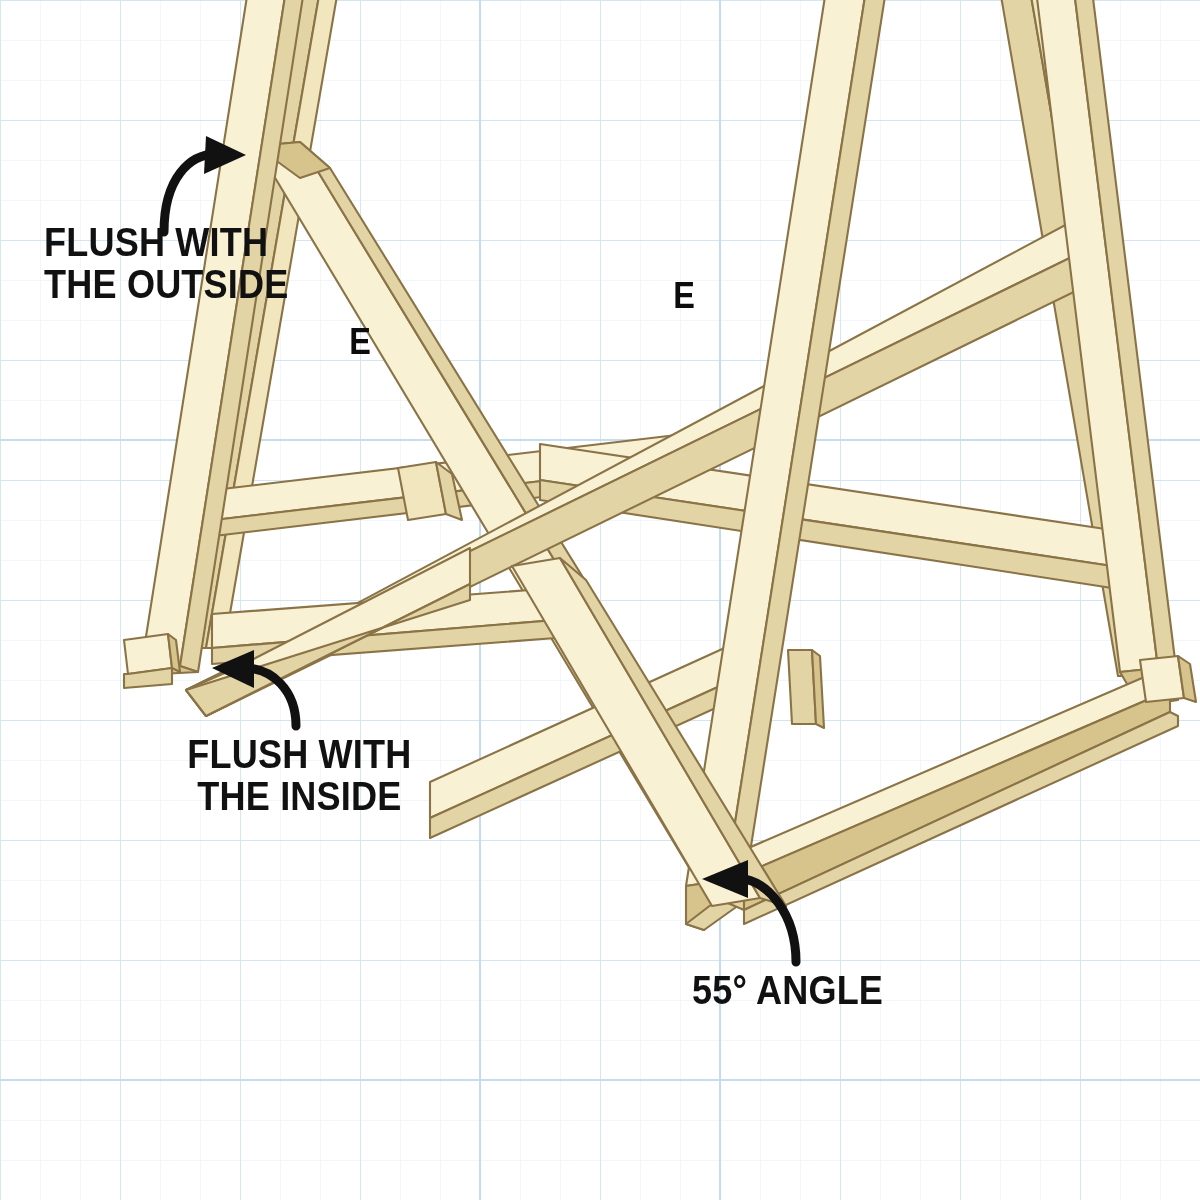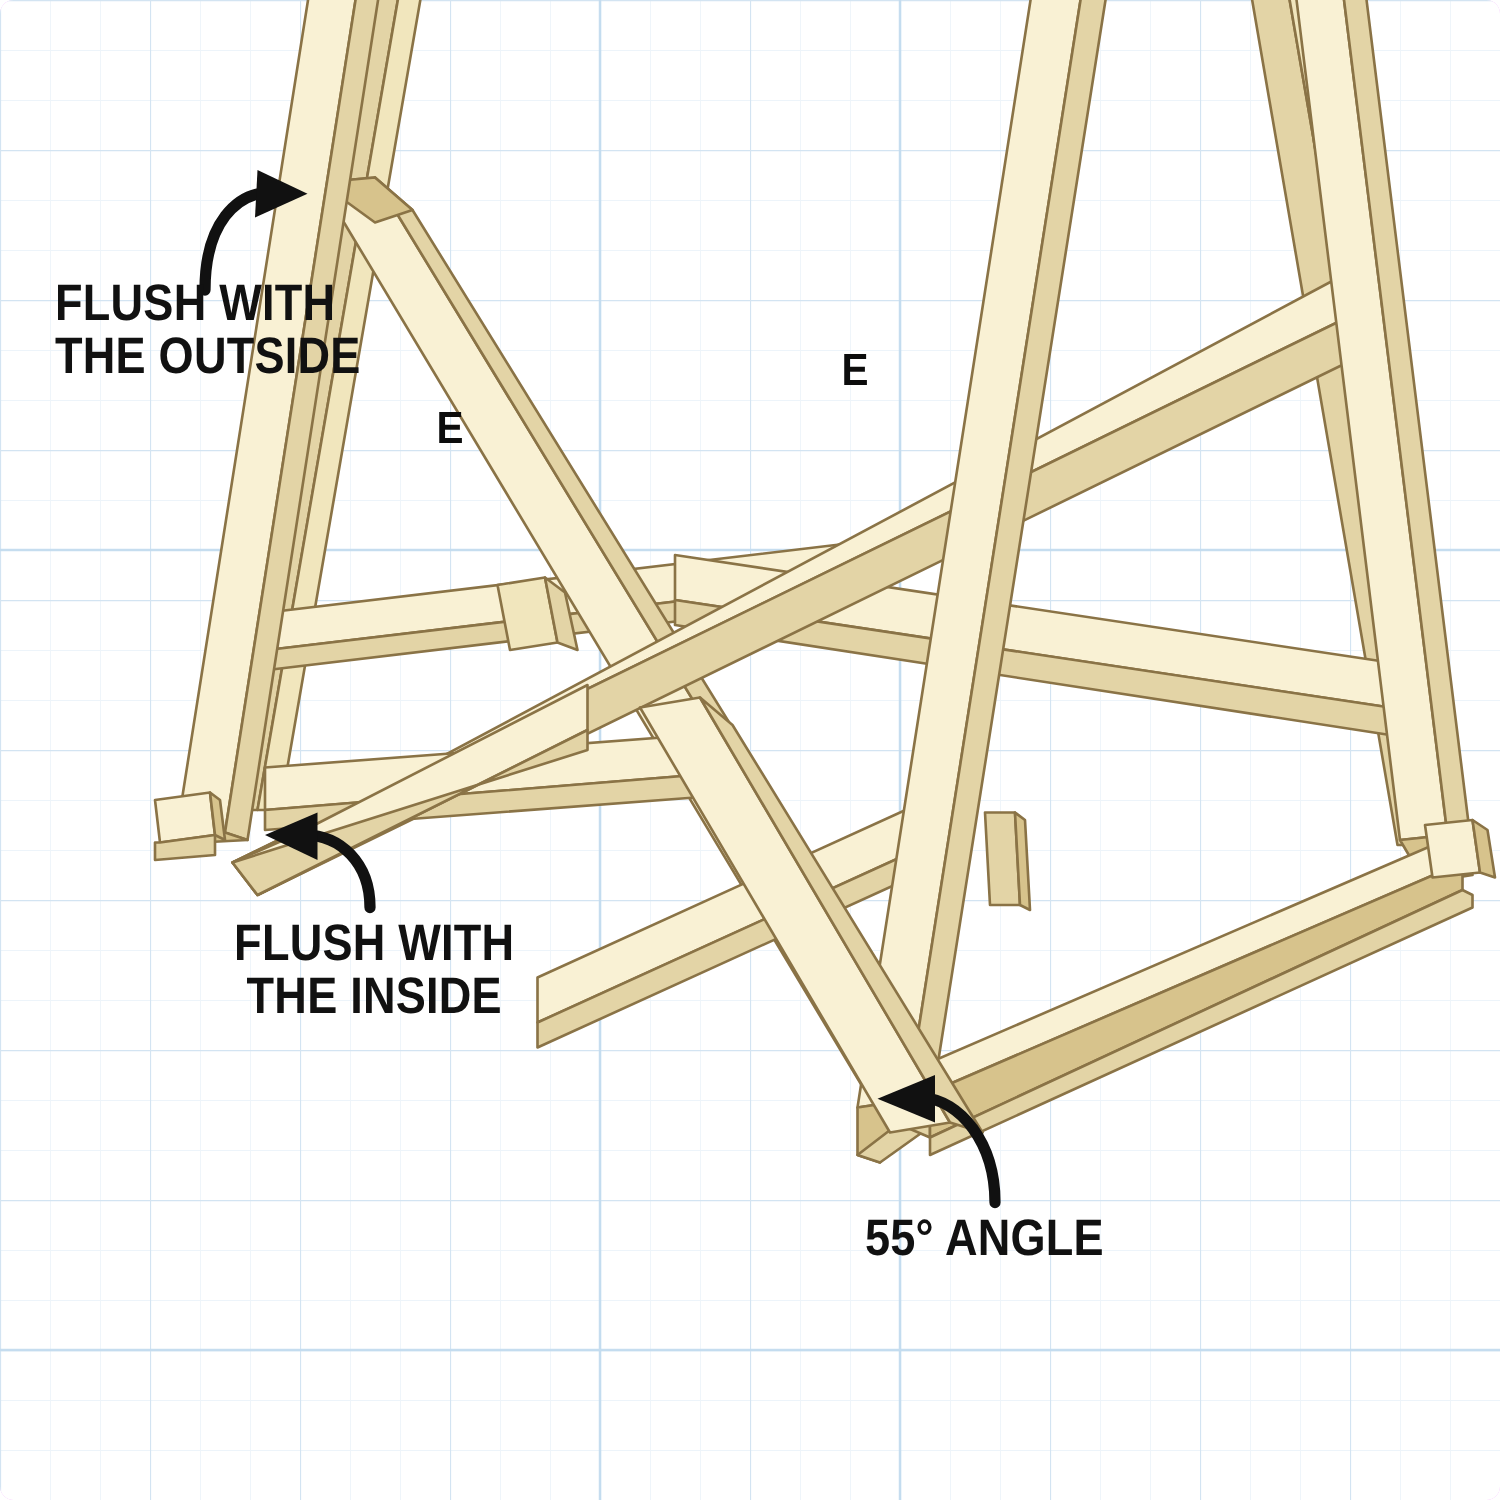--- a/index.html
+++ b/index.html
@@ -7,21 +7,20 @@
     padding: 0;
     background: #ffffff;
   }
   #stage {
     position: relative;
     width: 1200px;
     height: 1200px;
     overflow: hidden;
     background: #f0abfc;
     font-family: "Liberation Sans", sans-serif;
-    border-radius: 11px;
   }
   #grid-bg {
     position: absolute;
     inset: 0;
     width: 1200px;
     height: 1200px;
   }
   #illustration {
     position: absolute;
     inset: 0;

